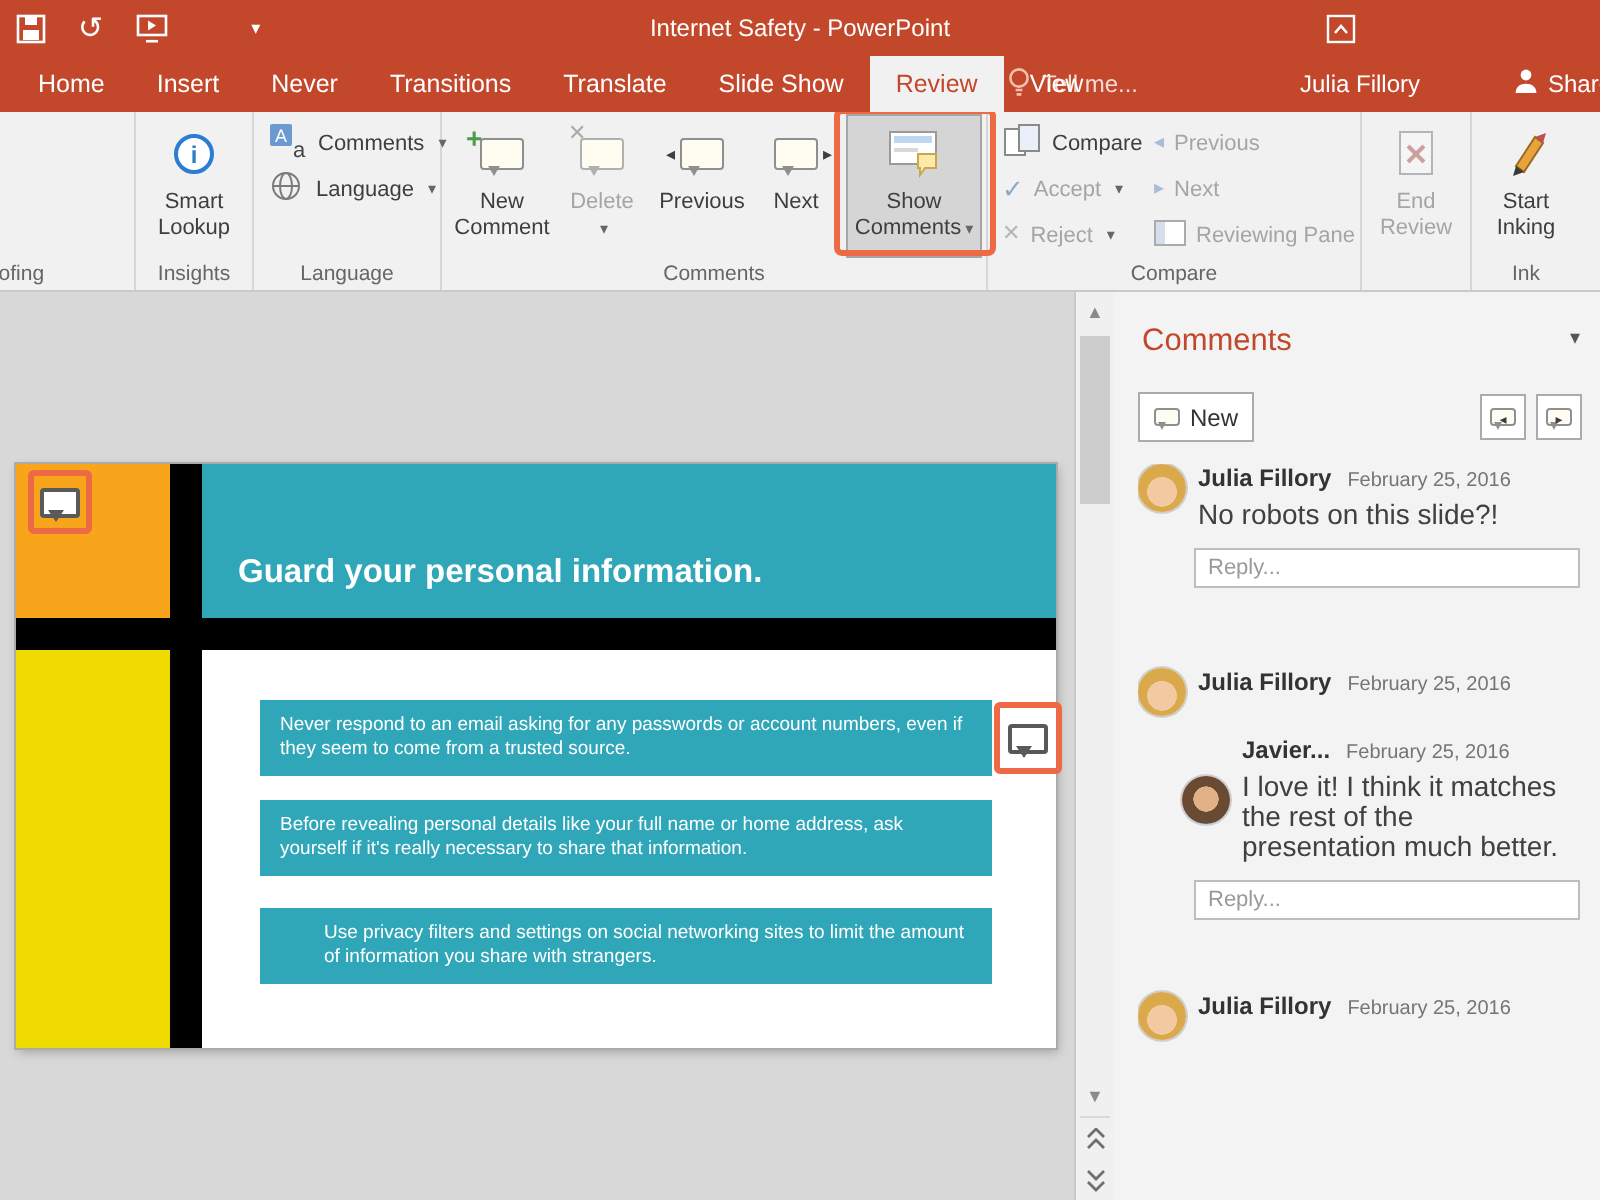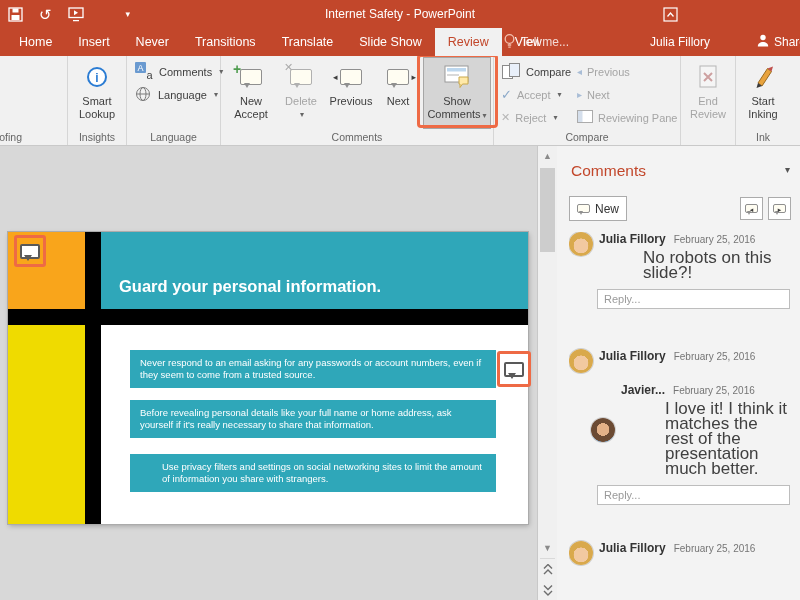--- a/index.html
+++ b/index.html
@@ -83,21 +83,21 @@
   .threads { position:absolute; left:12px; top:86px; right:10px; bottom:0; overflow:hidden; }
   .thread { margin-bottom:0; }
   .c-row { display:flex; gap:6px; }
   .avatar { width:24px; height:24px; border-radius:50%; flex:none; box-shadow:0 0 0 1px rgba(0,0,0,.15); }
   .avatar.julia { background:radial-gradient(circle at 50% 58%, #F2C9A0 0 40%, #D9A94C 41% 100%); }
   .avatar.javier { background:radial-gradient(circle at 50% 48%, #E3B188 0 36%, #6B4A33 37% 70%, #41729E 71% 100%); }
   .c-body { flex:1; min-width:0; }
   .c-head { display:flex; gap:8px; align-items:baseline; }
   .c-author { font-weight:bold; color:#333; font-size:12px; white-space:nowrap; }
   .c-date { color:#757575; font-size:10px; white-space:nowrap; }
-  .c-text { color:#404040; font-size:17px; line-height:15px; margin-top:4px; max-width:182px;margin-left:44px; }
+  .c-text { color:#404040; font-size:14px; line-height:15px; margin-top:4px; max-width:182px; }
   .c-row.reply { margin-left:22px; margin-top:10px;align-items:center; }
   .c-row.reply .c-text { max-width:160px; }
   .reply-input { display:block; margin-left:28px; width:calc(100% - 28px); height:20px; border:1px solid #BDBDBD; background:#fff; font-size:11px; color:#8A8A8A; padding:2px 6px; margin-top:9px; font-family:inherit; }
   .reply-input::placeholder { color:#9A9A9A; }
   .mb1 { margin-bottom:40px; } .mb2 { margin-bottom:36px; }
 </style>
 </head>
 <body>
 
 <div id="stage">
@@ -211,21 +211,21 @@
       <div class="grp-label">Language</div>
     </div>
 
     <div class="rgroup">
       <div class="rbtn big" style="width:54px;">
         <span class="ricon">
           <span class="rballoon">
               <span class="mark mark-plus">+</span>
             </span>
         </span>
-        <span class="rlabel">New Accept</span>
+        <span class="rlabel">New Comment</span>
       </div>
       <div class="rbtn big disabled" style="width:46px;">
         <span class="ricon">
           <span class="rballoon gray">
               <span class="mark mark-x">✕</span>
             </span>
         </span>
         <span class="rlabel">Delete</span>
         <span class="dd">▾</span>
       </div>

